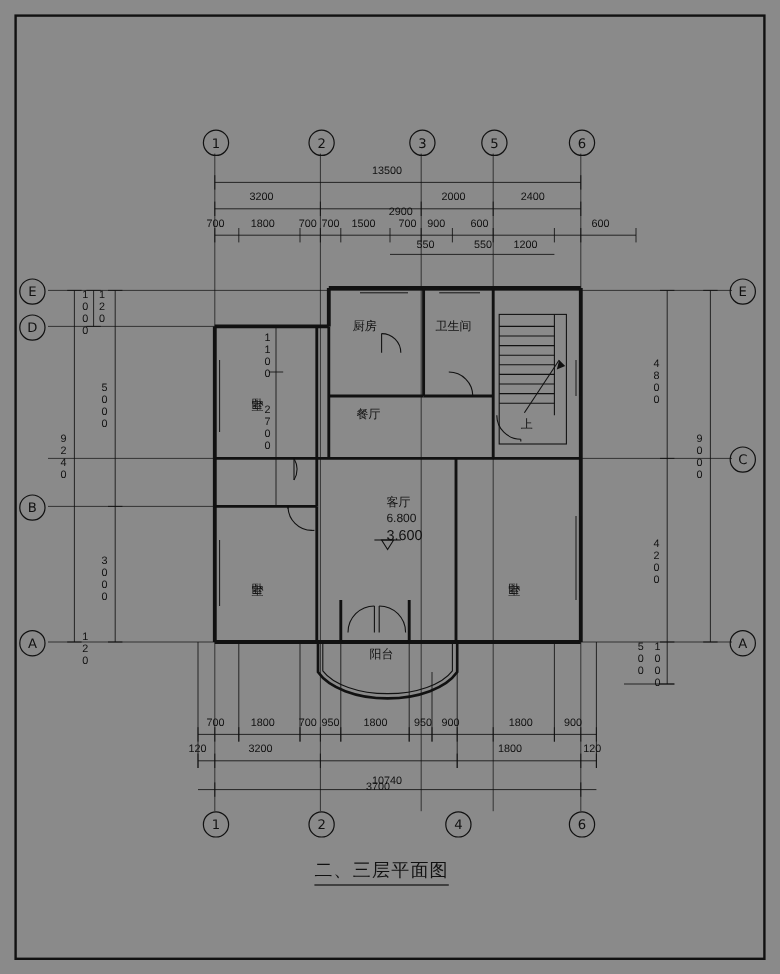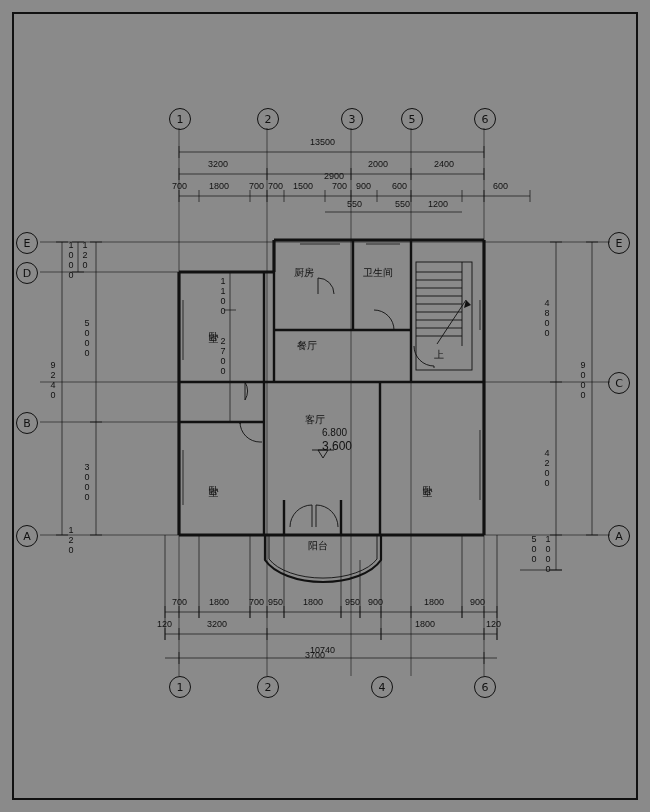--- a/index.html
+++ b/index.html
@@ -388,23 +388,24 @@
 
     <div class="lbl vert" style="left:218px;top:276px;">1100</div>
     <div class="lbl vert" style="left:218px;top:336px;">2700</div>
 
     <div class="lbl cn vert" style="left:208px;top:324px;">卧室</div>
     <div class="lbl cn vert" style="left:208px;top:478px;">卧室</div>
     <div class="lbl cn vert" style="left:422px;top:478px;">卧室</div>
     <div class="lbl cn" style="left:294px;top:268px;">厨房</div>
     <div class="lbl cn" style="left:363px;top:268px;">卫生间</div>
     <div class="lbl cn" style="left:297px;top:341px;">餐厅</div>
-    <div class="lbl cn" style="left:305px;top:415px;">客厅</div>
+    <div class="lbl cn" style="left:322px;top:415px;">客厅</div>
     <div class="lbl cn" style="left:308px;top:541px;">阳台</div>
 
     <div class="lbl cn" style="left:434px;top:350px;">上</div>
 
     <div class="lbl" style="left:322px;top:428px;font-size:10px;">6.800</div>
     <div class="lbl" style="left:322px;top:440px;font-size:12px;">3.600</div>
 
+    <div class="title" style="left:262px;top:716px;">二、三层平面图</div>
   </div>
 
 </div>
 
 </body></html>

